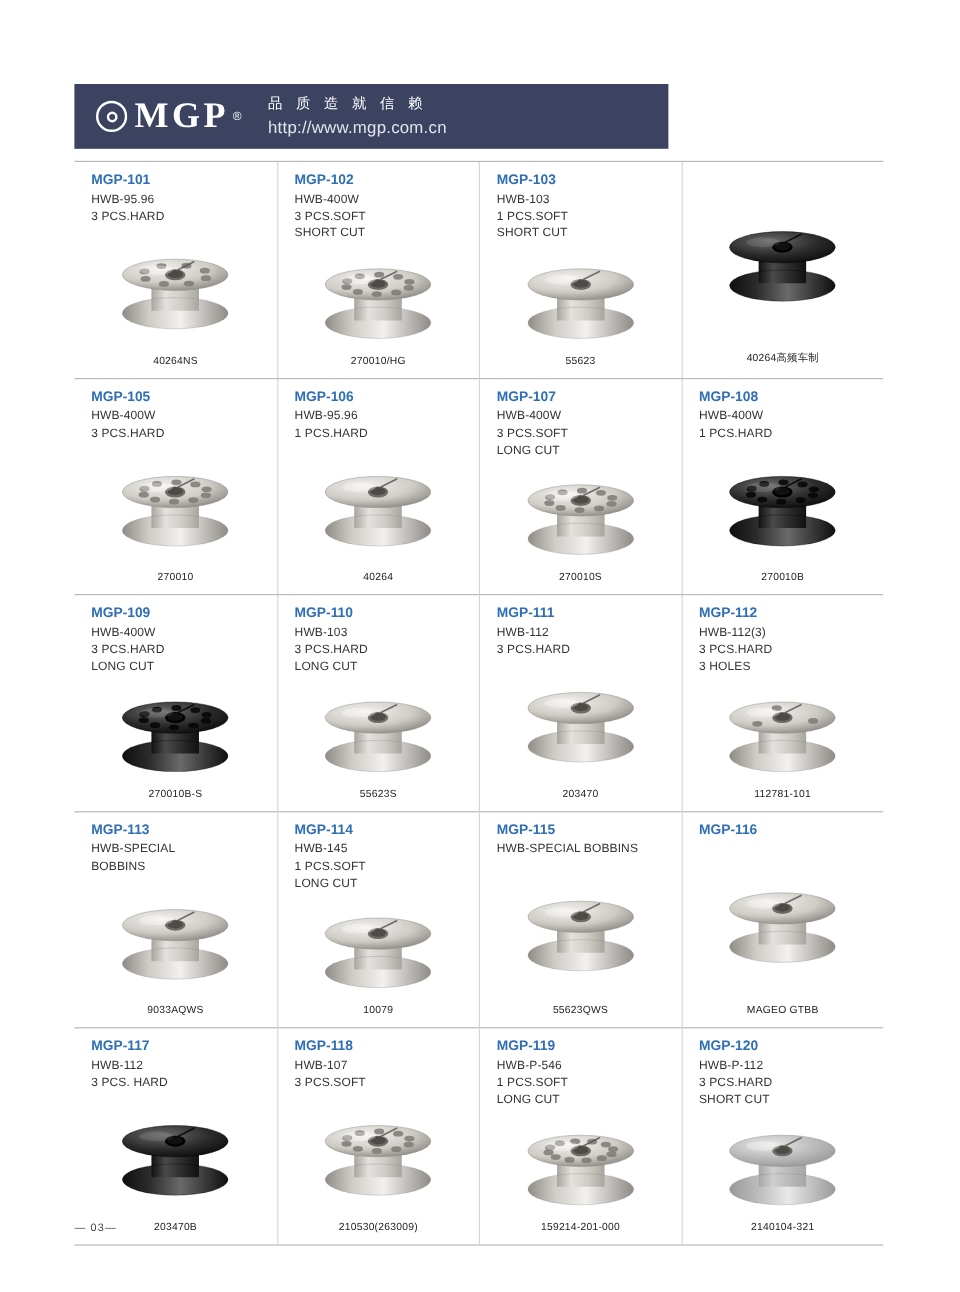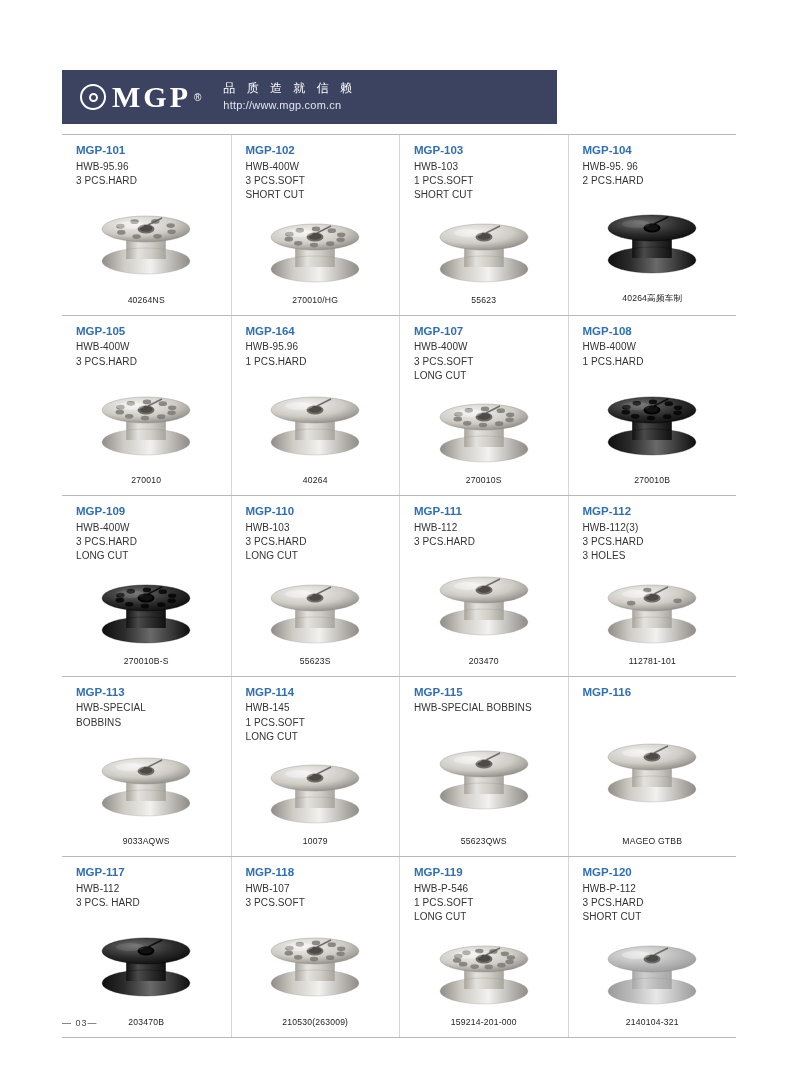--- a/index.html
+++ b/index.html
@@ -73,21 +73,21 @@
   }
   .slogan {
     margin-left: 22px;
     line-height: 1.45;
   }
   .slogan-cn {
     font-size: 12px;
     letter-spacing: 4px;
   }
   .slogan-url {
-    font-size: 11px;
+    font-size: 14px;
     color: #e3e5ee;
     letter-spacing: 0.2px;
   }
   .header-right {
     flex: 1 1 auto;
     margin-left: 27px;
     background: #2d3248;
     display: flex;
     align-items: center;
     justify-content: center;
@@ -337,25 +337,20 @@
     <path d="M 62 26 L 76 19" stroke="#55524e" stroke-width="1.4" opacity="0.8"></path>
 
     <ellipse cx="44" cy="26" rx="14" ry="4" fill="#ffffff" opacity="0.32"></ellipse>
     <ellipse cx="60" cy="62" rx="44" ry="13" fill="none" stroke="#8d8a85" stroke-width="0.6" opacity="0.45"></ellipse>
   </svg>
             </div>
           </div>
           <div class="caption">55623</div>
         </div>
         <div class="cell">
-          <div class="cell-inner">
-            <div class="code">MGP-104</div>
-            <div class="spec">HWB-95. 96
-2 PCS.HARD</div>
-          </div>
           <div class="img-wrap">
             <div class="bobbin">
   <svg width="120" height="86" viewBox="0 0 120 86">
     <defs>
       <linearGradient id="g1_MGP-104" x1="0" y1="0" x2="1" y2="0">
         <stop offset="0%" stop-color="#111"></stop>
         <stop offset="30%" stop-color="#4a4a4a"></stop>
         <stop offset="65%" stop-color="#2b2b2b"></stop>
         <stop offset="100%" stop-color="#111"></stop>
       </linearGradient>
@@ -446,21 +441,21 @@
 
     <ellipse cx="44" cy="26" rx="14" ry="4" fill="#ffffff" opacity="0.32"></ellipse>
     <ellipse cx="60" cy="62" rx="44" ry="13" fill="none" stroke="#8d8a85" stroke-width="0.6" opacity="0.45"></ellipse>
   </svg>
             </div>
           </div>
           <div class="caption">270010</div>
         </div>
         <div class="cell">
           <div class="cell-inner">
-            <div class="code">MGP-164</div>
+            <div class="code">MGP-106</div>
             <div class="spec">HWB-95.96
 1 PCS.HARD</div>
           </div>
           <div class="img-wrap">
             <div class="bobbin">
   <svg width="120" height="86" viewBox="0 0 120 86">
     <defs>
       <linearGradient id="g1_MGP-106" x1="0" y1="0" x2="1" y2="0">
         <stop offset="0%" stop-color="#a8a49e"></stop>
         <stop offset="30%" stop-color="#e4e2de"></stop>

